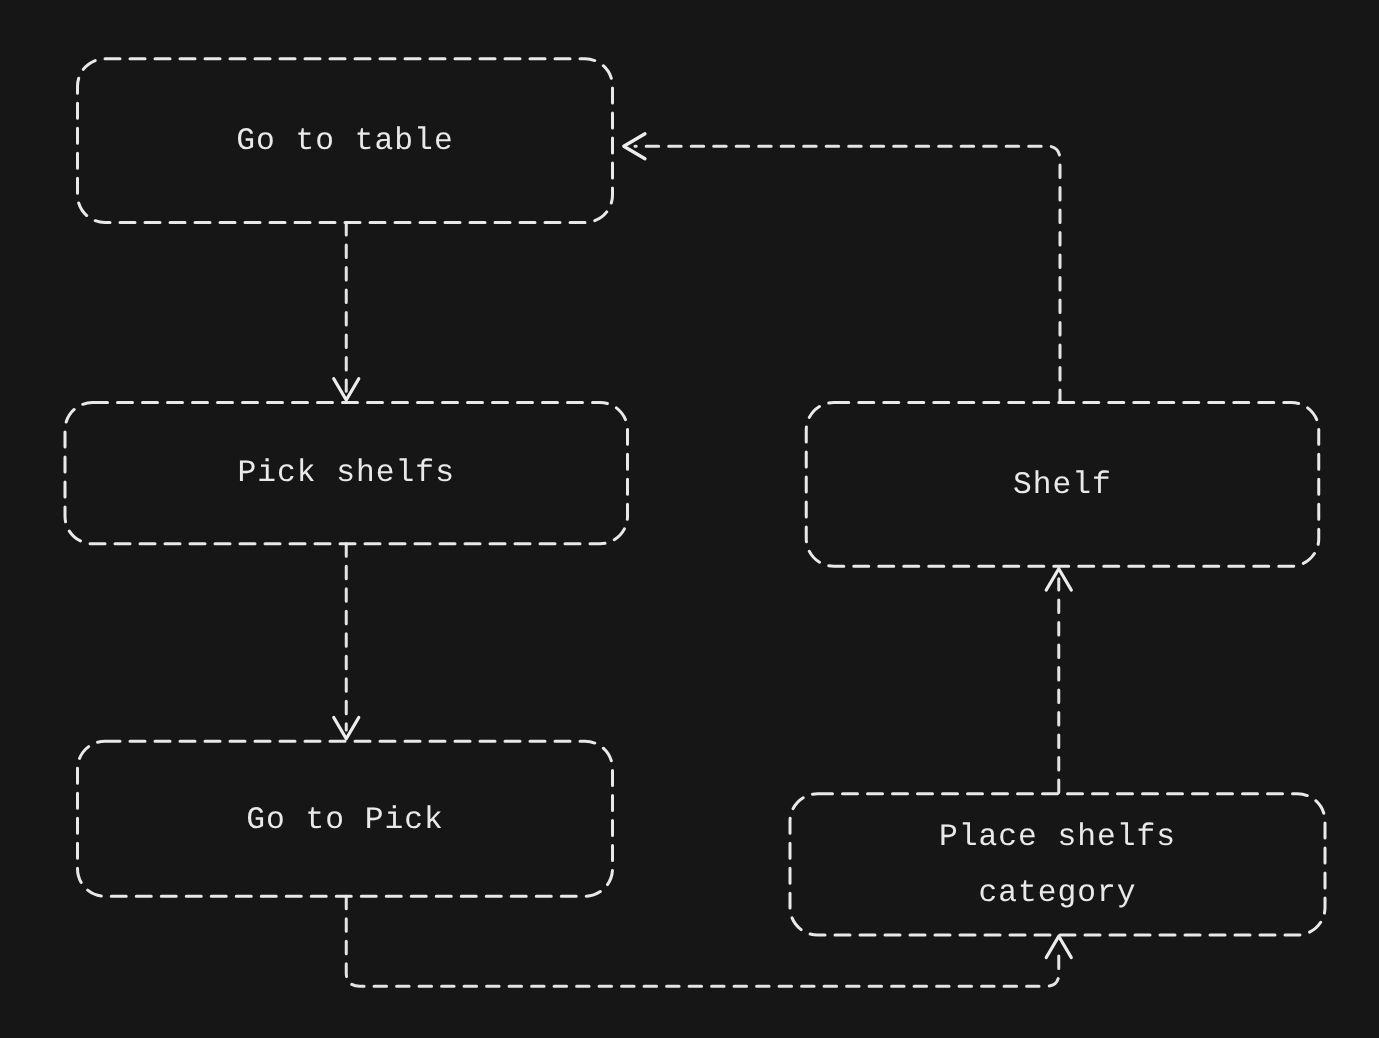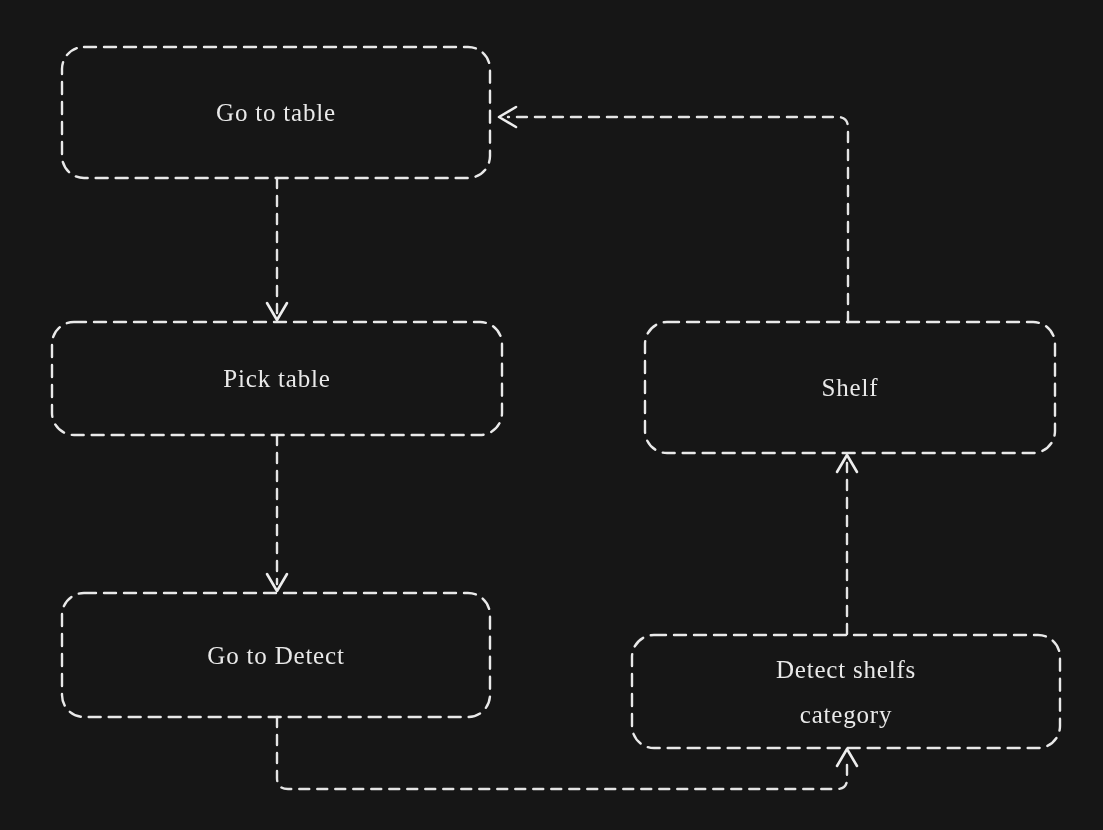--- a/index.html
+++ b/index.html
@@ -46,21 +46,21 @@
     stroke-linecap: round;
     stroke-linejoin: round;
   }
   .node-label {
     position: absolute;
     display: flex;
     align-items: center;
     justify-content: center;
     text-align: center;
     color: #e9e9e9;
-    font-family: Liberation Serif, serif;
+    font-family: Liberation Mono, monospace;
     font-size: 25px;
     line-height: 45px;
     letter-spacing: 0.8px;
     white-space: pre-line;
     pointer-events: none;
     -webkit-font-smoothing: antialiased;
   }
 </style>
 </head>
 <body>
@@ -84,20 +84,20 @@
         <rect x="62" y="47" width="428" height="131" rx="22" ry="22" class="node-box"></rect>
         <rect x="52" y="322" width="450" height="113" rx="22" ry="22" class="node-box"></rect>
         <rect x="62" y="593" width="428" height="124" rx="22" ry="22" class="node-box"></rect>
         <rect x="645" y="322" width="410" height="131" rx="22" ry="22" class="node-box"></rect>
         <rect x="632" y="635" width="428" height="113" rx="22" ry="22" class="node-box"></rect>
       </g>
   </svg>
 
   <div id="labels-group">
       <div class="node-label" style="left: 62px; top: 47px; width: 428px; height: 131px;">Go to table</div>
-      <div class="node-label" style="left: 52px; top: 322px; width: 450px; height: 113px;">Pick table</div>
-      <div class="node-label" style="left: 62px; top: 593px; width: 428px; height: 124px;">Go to Detect</div>
+      <div class="node-label" style="left: 52px; top: 322px; width: 450px; height: 113px;">Pick shelfs</div>
+      <div class="node-label" style="left: 62px; top: 593px; width: 428px; height: 124px;">Go to Pick</div>
       <div class="node-label" style="left: 645px; top: 322px; width: 410px; height: 131px;">Shelf</div>
-      <div class="node-label" style="left: 632px; top: 635px; width: 428px; height: 113px;">Detect shelfs
+      <div class="node-label" style="left: 632px; top: 635px; width: 428px; height: 113px;">Place shelfs
 category</div>
     </div>
 
 </div>
 
 </body></html>

